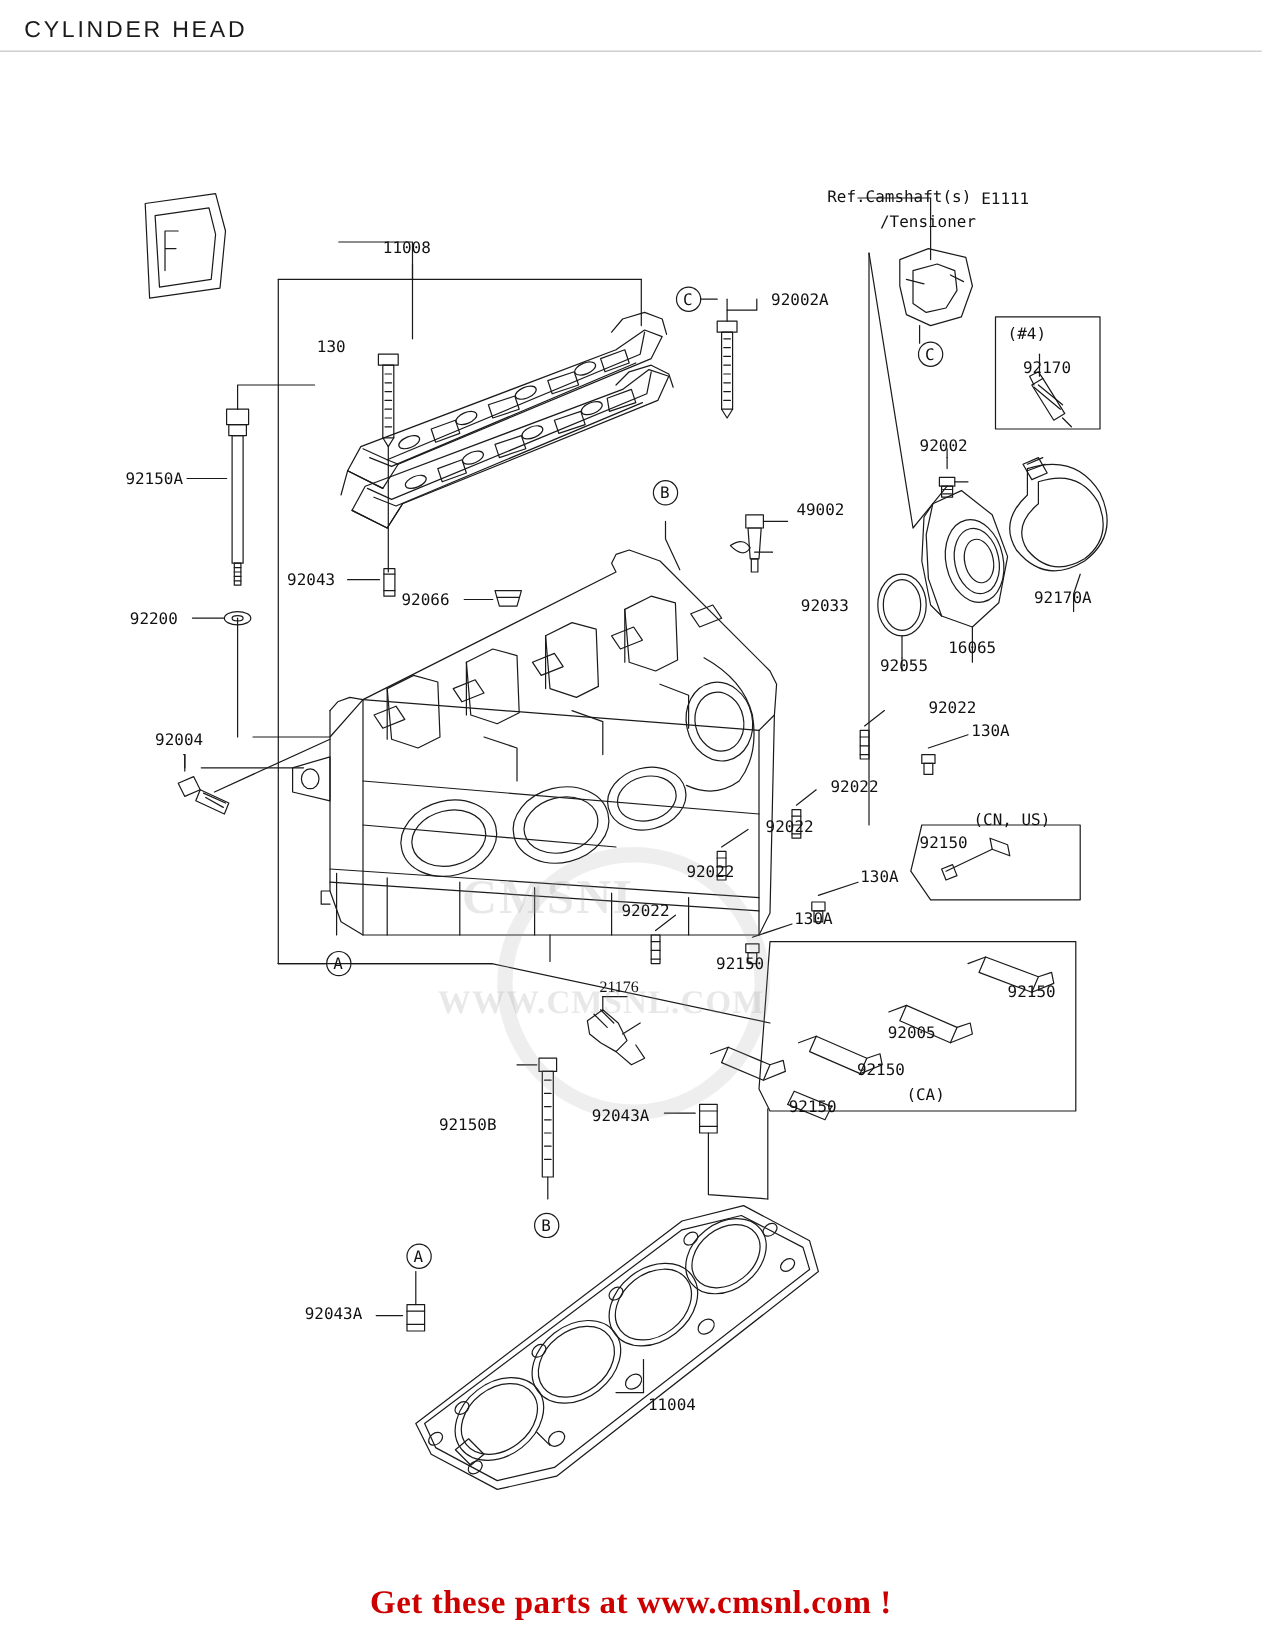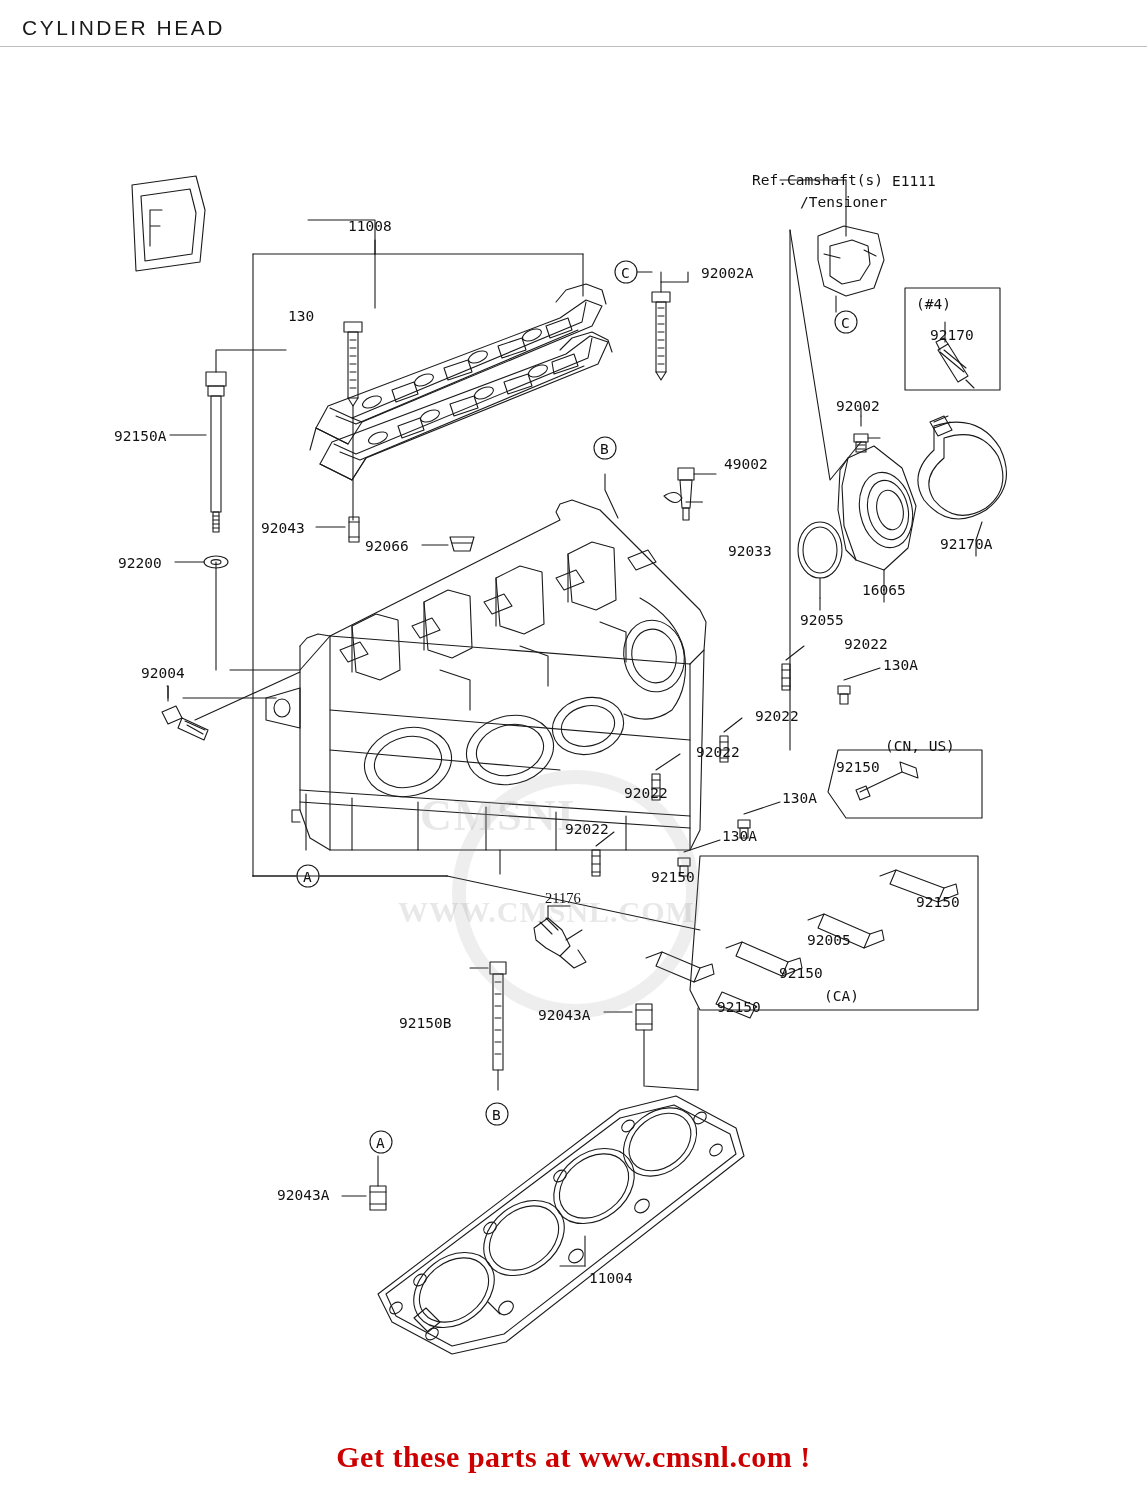--- a/index.html
+++ b/index.html
@@ -495,21 +495,21 @@
   <div class="lbl" style="left:930px; top:277px;">92170</div>
   <div class="lbl" style="left:836px; top:348px;">92002</div>
   <div class="lbl" style="left:114px; top:378px;">92150A</div>
   <div class="lbl" style="left:724px; top:406px;">49002</div>
   <div class="lbl" style="left:728px; top:452px;margin-top:41px;">92033</div>
   <div class="lbl" style="left:261px; top:470px;">92043</div>
   <div class="lbl" style="left:940px; top:486px;">92170A</div>
   <div class="lbl" style="left:365px; top:488px;">92066</div>
   <div class="lbl" style="left:118px; top:505px;">92200</div>
   <div class="lbl" style="left:862px; top:532px;">16065</div>
-  <div class="lbl" style="left:800px; top:562px;">92055</div>
+  <div class="lbl" style="left:800px; top:548px;">92055</div>
   <div class="lbl" style="left:844px; top:586px;">92022</div>
   <div class="lbl" style="left:883px; top:607px;">130A</div>
   <div class="lbl" style="left:141px; top:615px;">92004</div>
   <div class="lbl" style="left:755px; top:658px;">92022</div>
   <div class="lbl" style="left:696px; top:694px;">92022</div>
   <div class="lbl" style="left:836px; top:709px;">92150</div>
   <div class="lbl" style="left:782px; top:740px;">130A</div>
   <div class="lbl" style="left:624px; top:735px;">92022</div>
   <div class="lbl" style="left:722px; top:778px;">130A</div>
   <div class="lbl" style="left:565px; top:771px;">92022</div>

